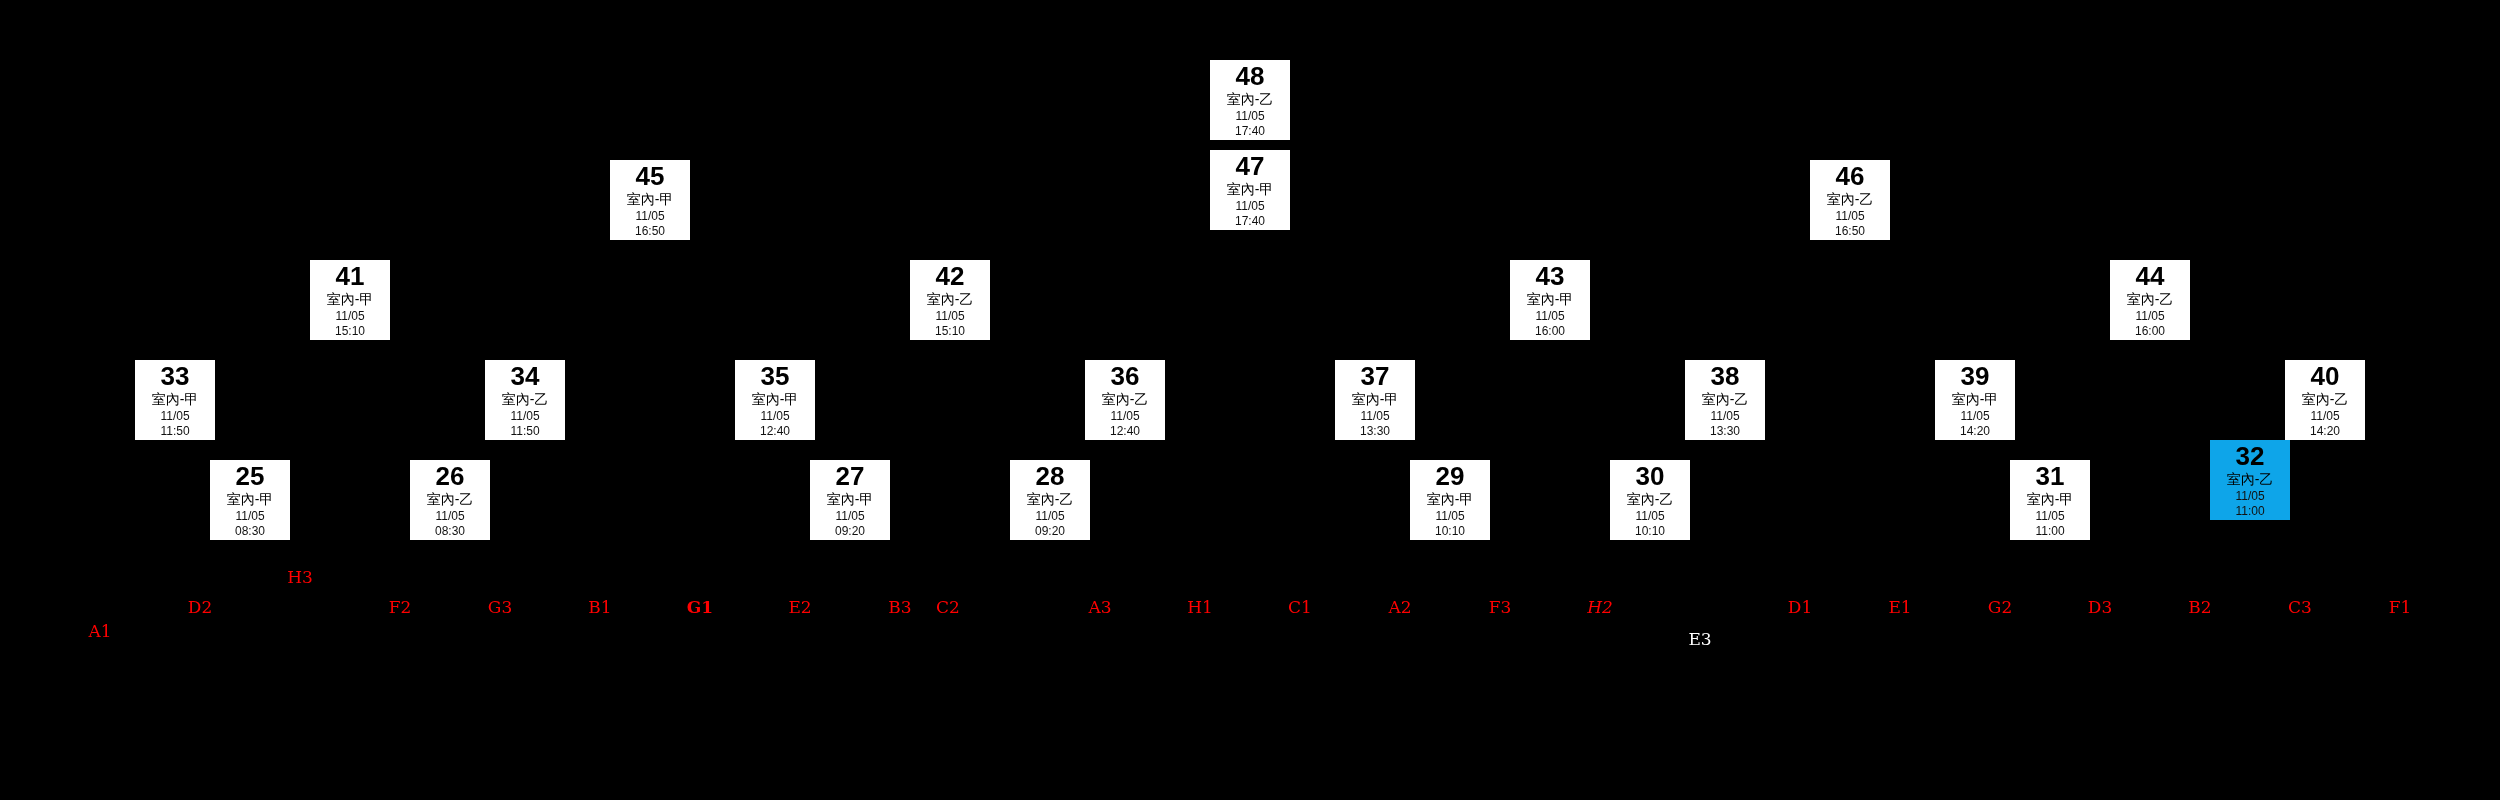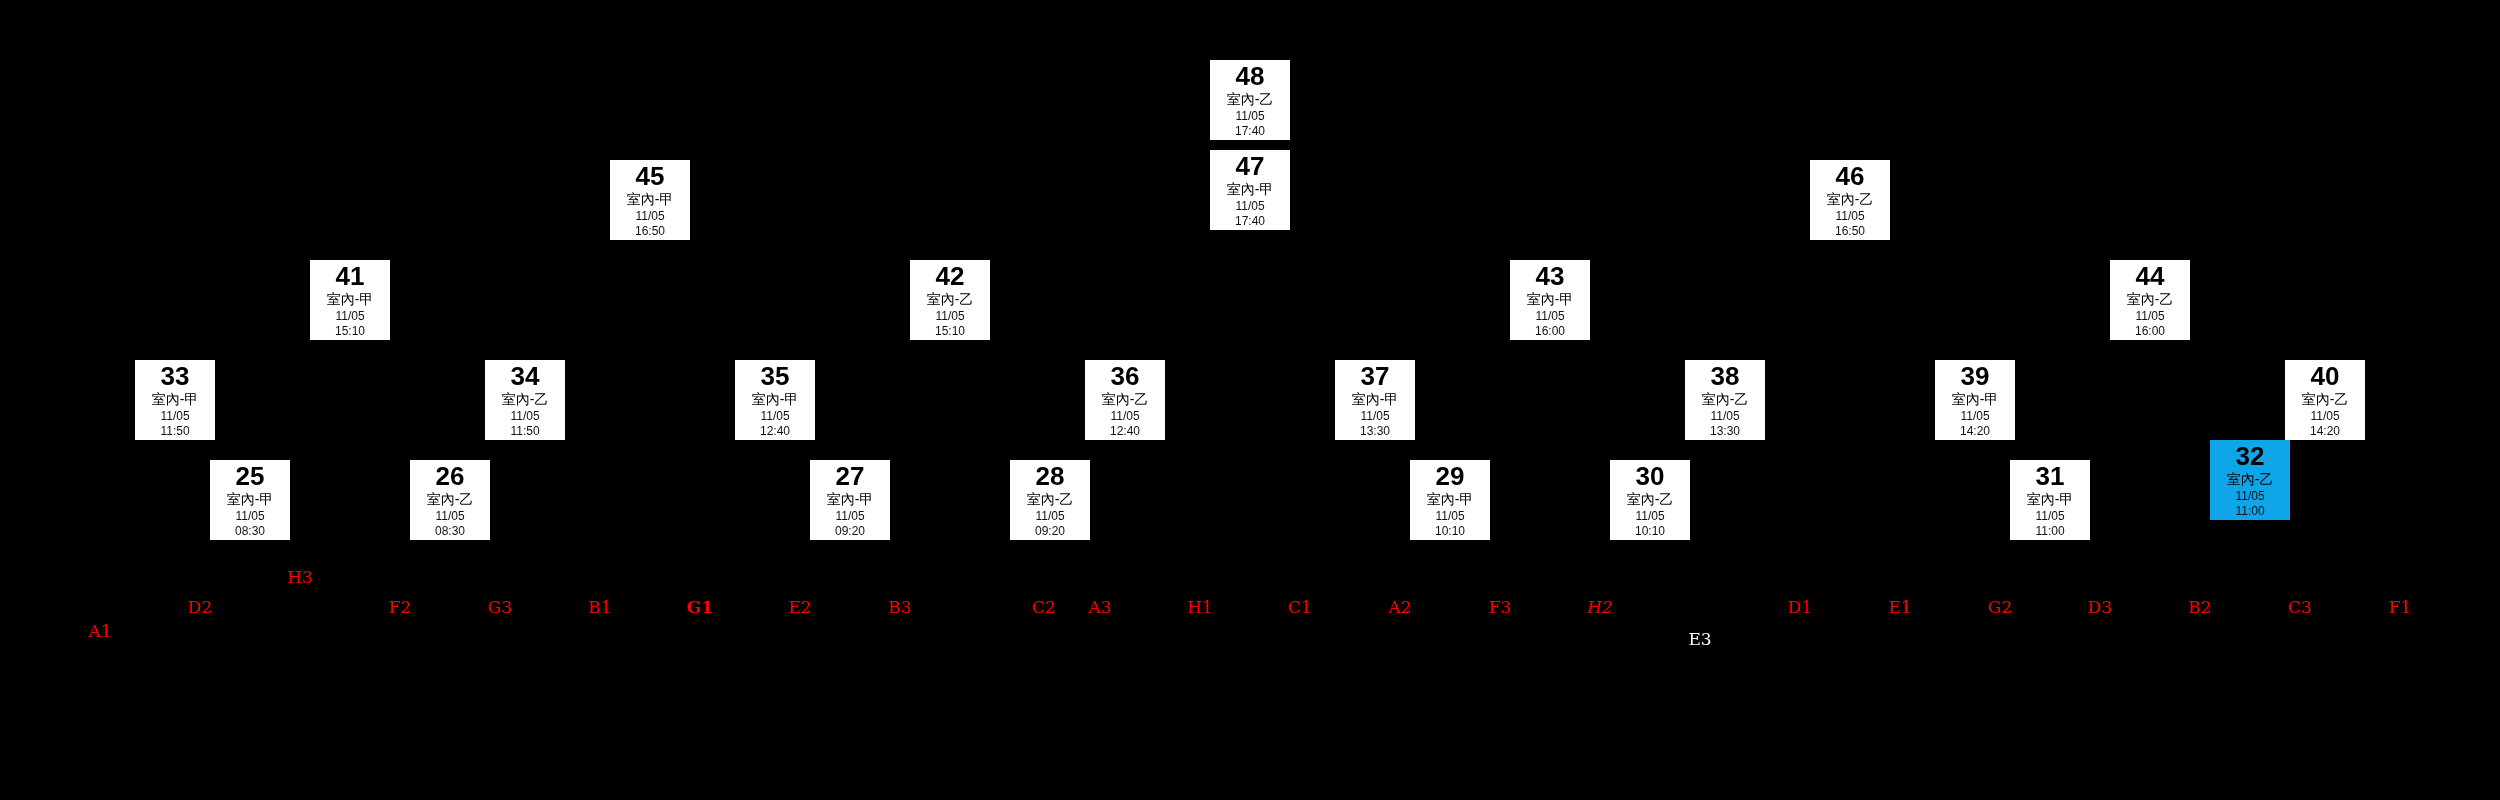--- a/index.html
+++ b/index.html
@@ -21,21 +21,21 @@
 <div class="stage" id="stage" style="background: rgb(0, 0, 0);">
     <div class="seed-label" style="left: 60px; top: 598px; color: rgb(255, 0, 0); margin-top: 24px;">A1</div>
     <div class="seed-label" style="left: 160px; top: 598px; color: rgb(255, 0, 0);">D2</div>
     <div class="seed-label" style="left: 260px; top: 568px; color: rgb(255, 0, 0);">H3</div>
     <div class="seed-label" style="left: 360px; top: 598px; color: rgb(255, 0, 0);">F2</div>
     <div class="seed-label" style="left: 460px; top: 598px; color: rgb(255, 0, 0);">G3</div>
     <div class="seed-label" style="left: 560px; top: 598px; color: rgb(255, 0, 0);">B1</div>
     <div class="seed-label" style="left: 660px; top: 598px; color: rgb(255, 0, 0); font-weight: bold;">G1</div>
     <div class="seed-label" style="left: 760px; top: 598px; color: rgb(255, 0, 0);">E2</div>
     <div class="seed-label" style="left: 860px; top: 598px; color: rgb(255, 0, 0);">B3</div>
-    <div class="seed-label" style="left: 1004px; top: 598px; color: rgb(255, 0, 0);">C2</div>
+    <div class="seed-label" style="left: 908px; top: 598px; color: rgb(255, 0, 0);">C2</div>
     <div class="seed-label" style="left: 1060px; top: 598px; color: rgb(255, 0, 0);">A3</div>
     <div class="seed-label" style="left: 1160px; top: 598px; color: rgb(255, 0, 0);">H1</div>
     <div class="seed-label" style="left: 1260px; top: 598px; color: rgb(255, 0, 0);">C1</div>
     <div class="seed-label" style="left: 1360px; top: 598px; color: rgb(255, 0, 0);">A2</div>
     <div class="seed-label" style="left: 1460px; top: 598px; color: rgb(255, 0, 0);">F3</div>
     <div class="seed-label" style="left: 1560px; top: 598px; color: rgb(255, 0, 0); font-style: italic;">H2</div>
     <div class="seed-label" style="left: 1660px; top: 598px; color: #ffffff; margin-top: 32px;">E3</div>
     <div class="seed-label" style="left: 1760px; top: 598px; color: rgb(255, 0, 0);">D1</div>
     <div class="seed-label" style="left: 1860px; top: 598px; color: rgb(255, 0, 0);">E1</div>
     <div class="seed-label" style="left: 1960px; top: 598px; color: rgb(255, 0, 0);">G2</div>

